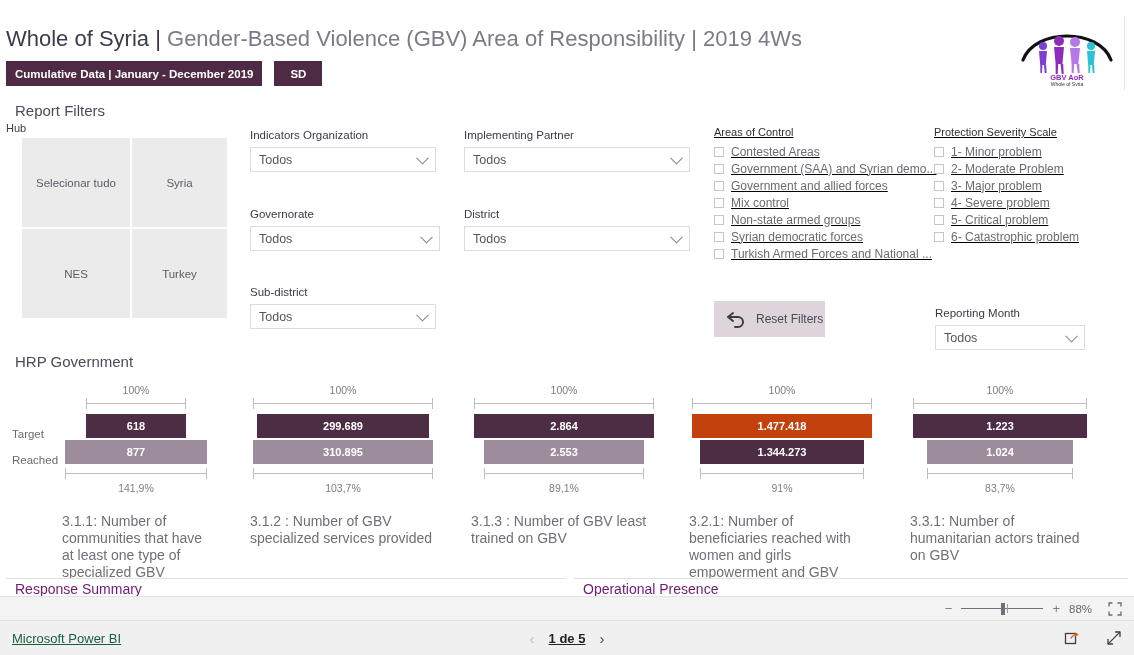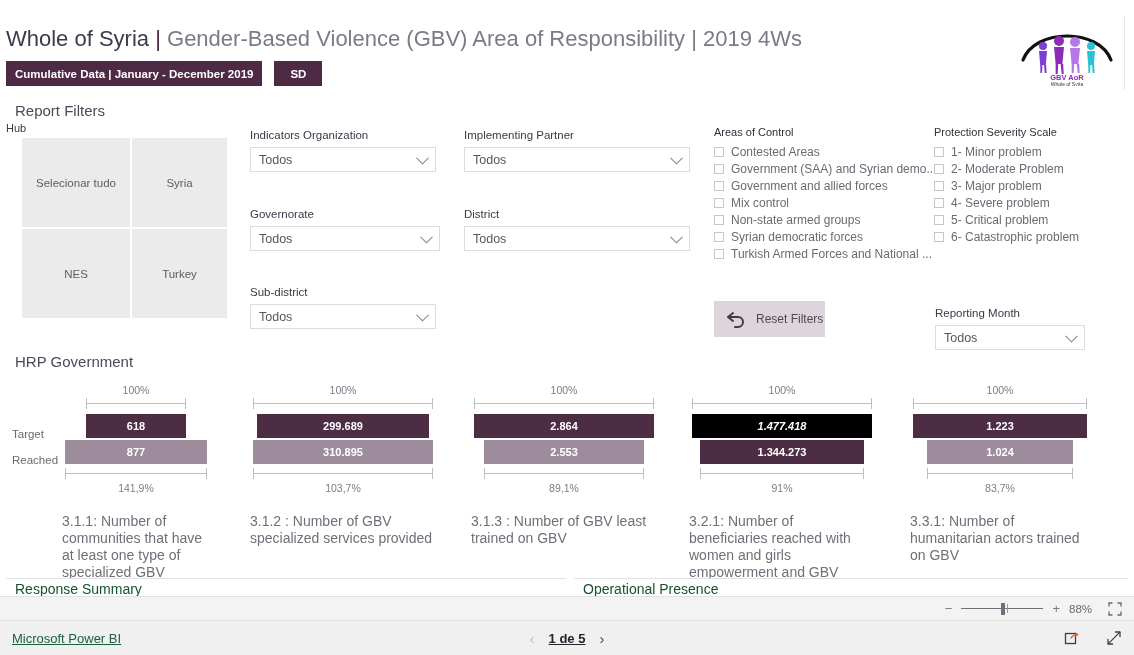--- a/index.html
+++ b/index.html
@@ -56,21 +56,21 @@
     display: flex; align-items: center; padding: 0 8px;
     font-size: 12.5px; color: #55555f; position: relative; cursor: pointer;
   }
   .chev {
     position: absolute; right: 8px; top: 50%; width: 9px; height: 9px;
     border-right: 1.4px solid #888; border-bottom: 1.4px solid #888;
     transform: translateY(-70%) rotate(45deg);
   }
 
   
-  .checklist { position: absolute; }
+  .checklist { position: absolute; text-decoration: underline; }
   .checklist .cl-title { font-size: 11px; color: #2f2f3a; margin-bottom: 5px; }
   .cl-item { display: flex; align-items: center; gap: 7px; height: 17px; cursor: pointer; }
   .cbox { width: 10px; height: 10px; border: 1px solid #c6c6c6; background: #fff; flex: none; }
   .cl-text { font-size: 12px; color: #6a6a74; white-space: nowrap; }
 
   
   .reset-btn {
     position: absolute; left: 714px; top: 301px; width: 111px; height: 36px;
     background: #ded4dc; display: flex; align-items: center; gap: 6px;
     padding-left: 10px; cursor: pointer;
@@ -104,21 +104,21 @@
   .axis-labels { position: absolute; left: 6px; top: 384px; }
   .axis-lab { font-size: 11.5px; color: #6a6a74; position: absolute; white-space: nowrap; }
 
   
   .bot-panels { position: absolute; left: 0; top: 578px; width: 1134px; height: 18px; }
   .bot-panel {
     position: absolute; top: 0; height: 18px; border-top: 1px solid #e2e2e2;
     background: #fff; overflow: hidden;
   }
   .bot-panel .bp-title {
-    font-size: 14px; color: #14532d; padding-left: 9px; padding-top: 2px; white-space: nowrap;
+    font-size: 14px; color: #701a75; padding-left: 9px; padding-top: 2px; white-space: nowrap;
   }
 
   
   .zoombar {
     position: absolute; left: 0; top: 596px; width: 1134px; height: 25px;
     background: #f3f3f3; border-top: 1px solid #e2e2e2; border-bottom: 1px solid #e2e2e2;
     display: flex; align-items: center; justify-content: flex-end; gap: 9px; padding-right: 12px;
   }
   .zb-minus, .zb-plus { font-size: 13px; color: #7a7a84; cursor: pointer; line-height: 1; }
   .zb-track { position: relative; width: 82px; height: 12px; cursor: pointer; }
@@ -363,21 +363,21 @@
       <div class="ind-pctbot">89,1%</div>
       <div class="ind-caption">3.1.3 : Number of GBV least trained on GBV</div>
     </div>
 
     <div class="ind" style="left:689px; width:186px;">
       <div class="ind-pcttop">100%</div>
       <div class="cap-line" style="width:96.5%;">
           <div class="hline"></div>
         </div>
       <div class="bars">
-        <div class="bar target" style="width:96.5%; background:#000000;font-style:italic;">1.477.418</div>
+        <div class="bar target" style="width:96.5%; background:#c2410c;">1.477.418</div>
         <div class="bar reached" style="width:87.8%; background:#4d2d43;">1.344.273</div>
       </div>
       <div class="cap-line bot" style="width:87.8%;">
           <div class="hline"></div>
         </div>
       <div class="ind-pctbot">91%</div>
       <div class="ind-caption">3.2.1: Number of beneficiaries reached with women and girls empowerment and GBV prevention activities</div>
     </div>
 
     <div class="ind" style="left:910px; width:180px;">

